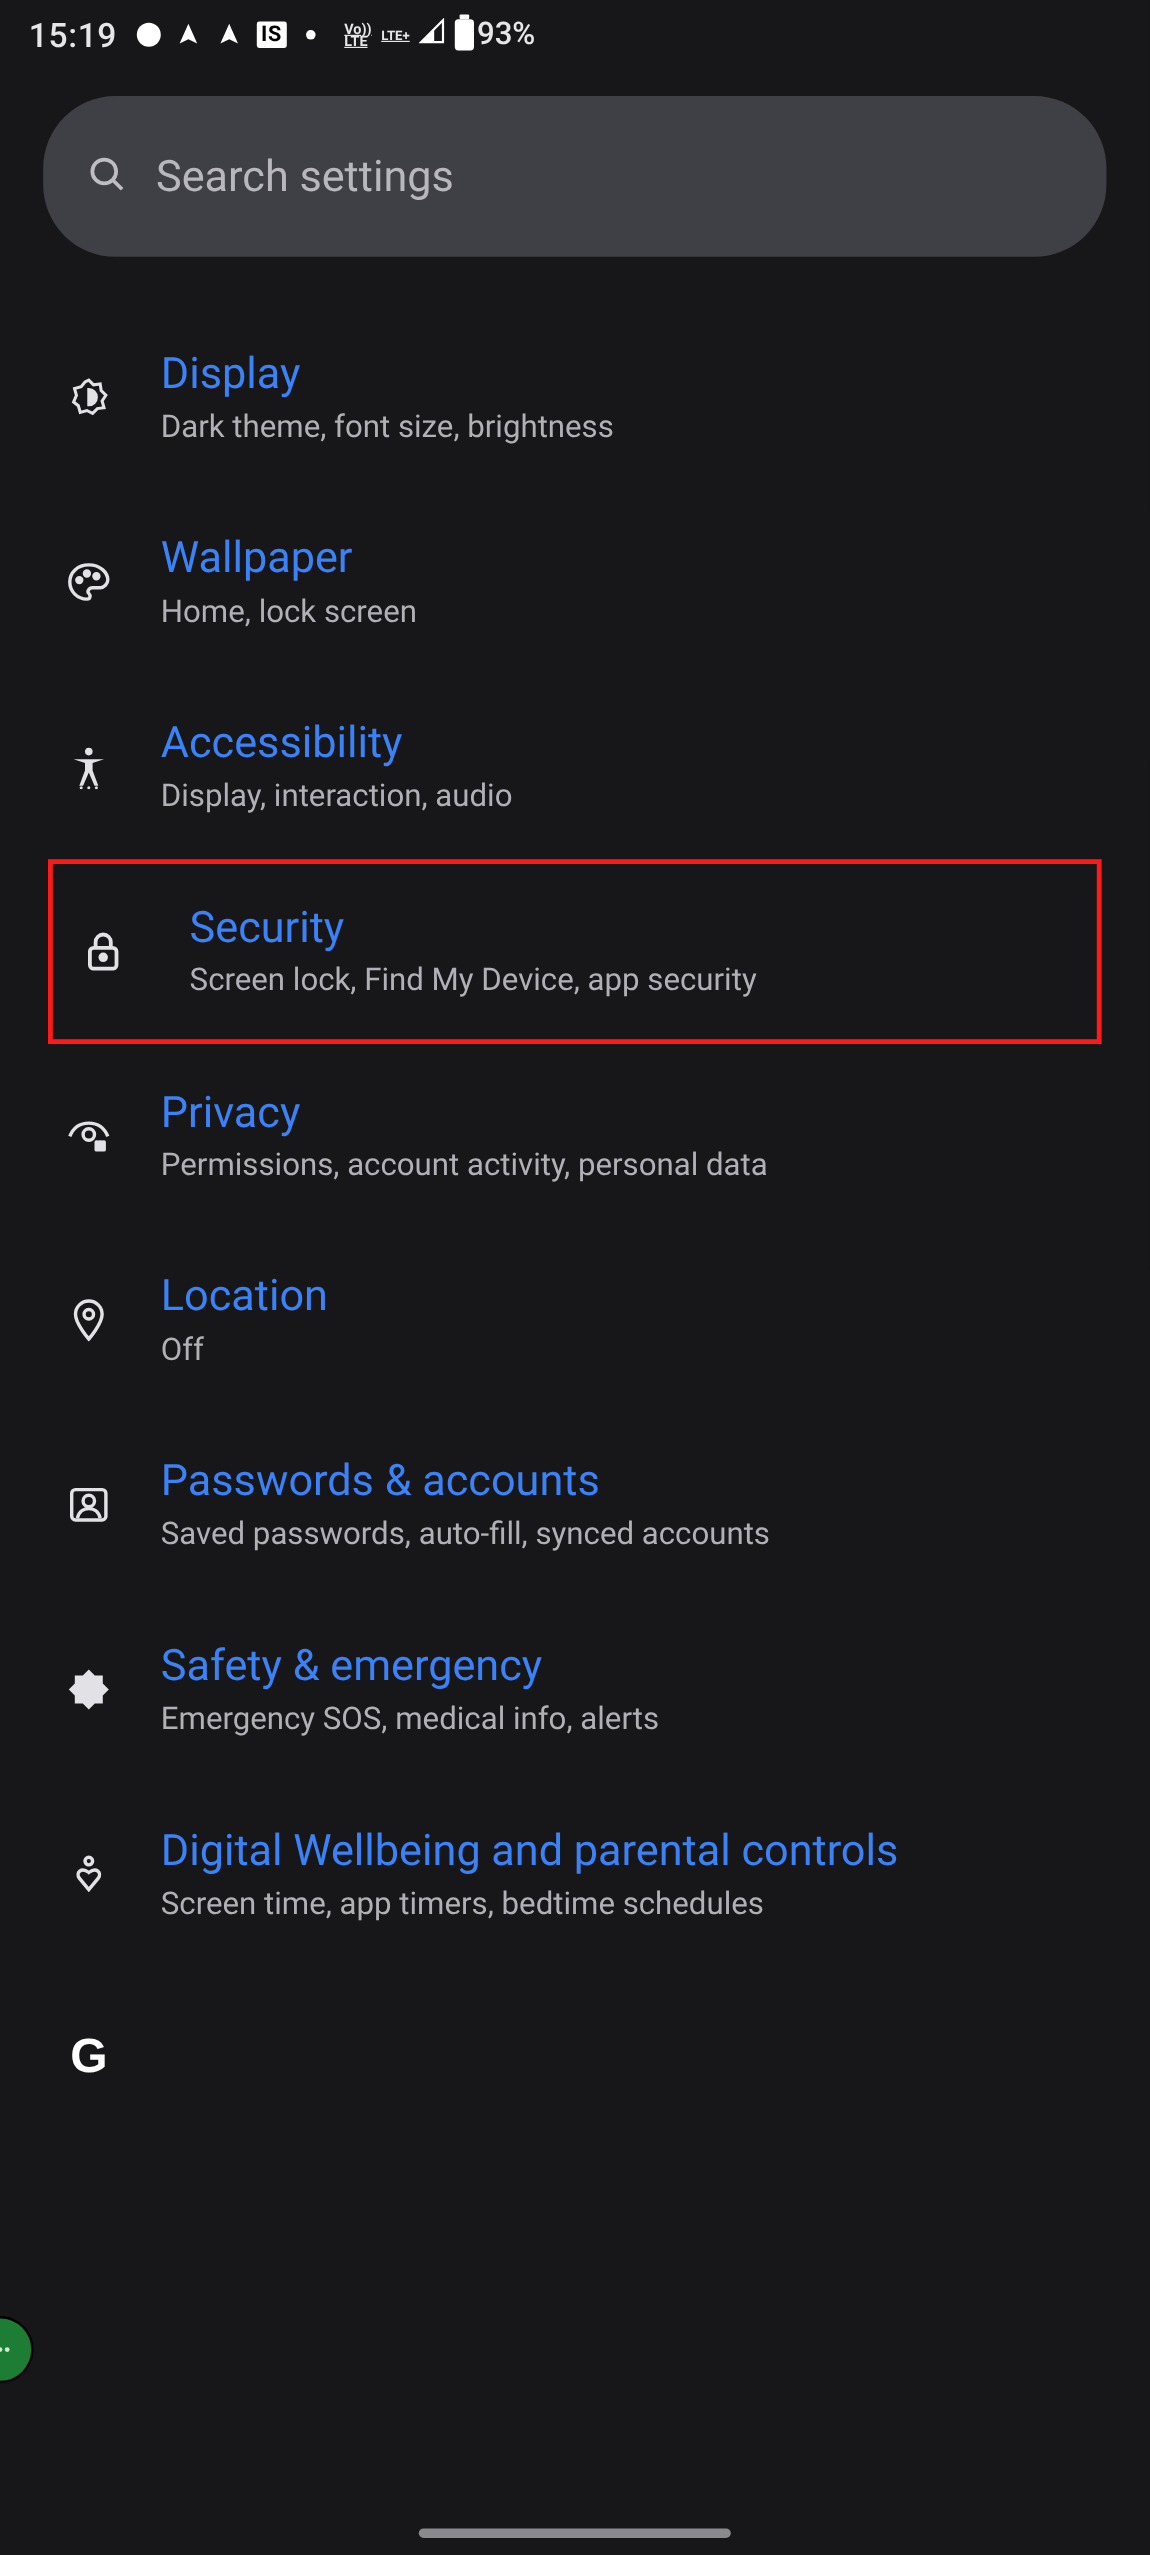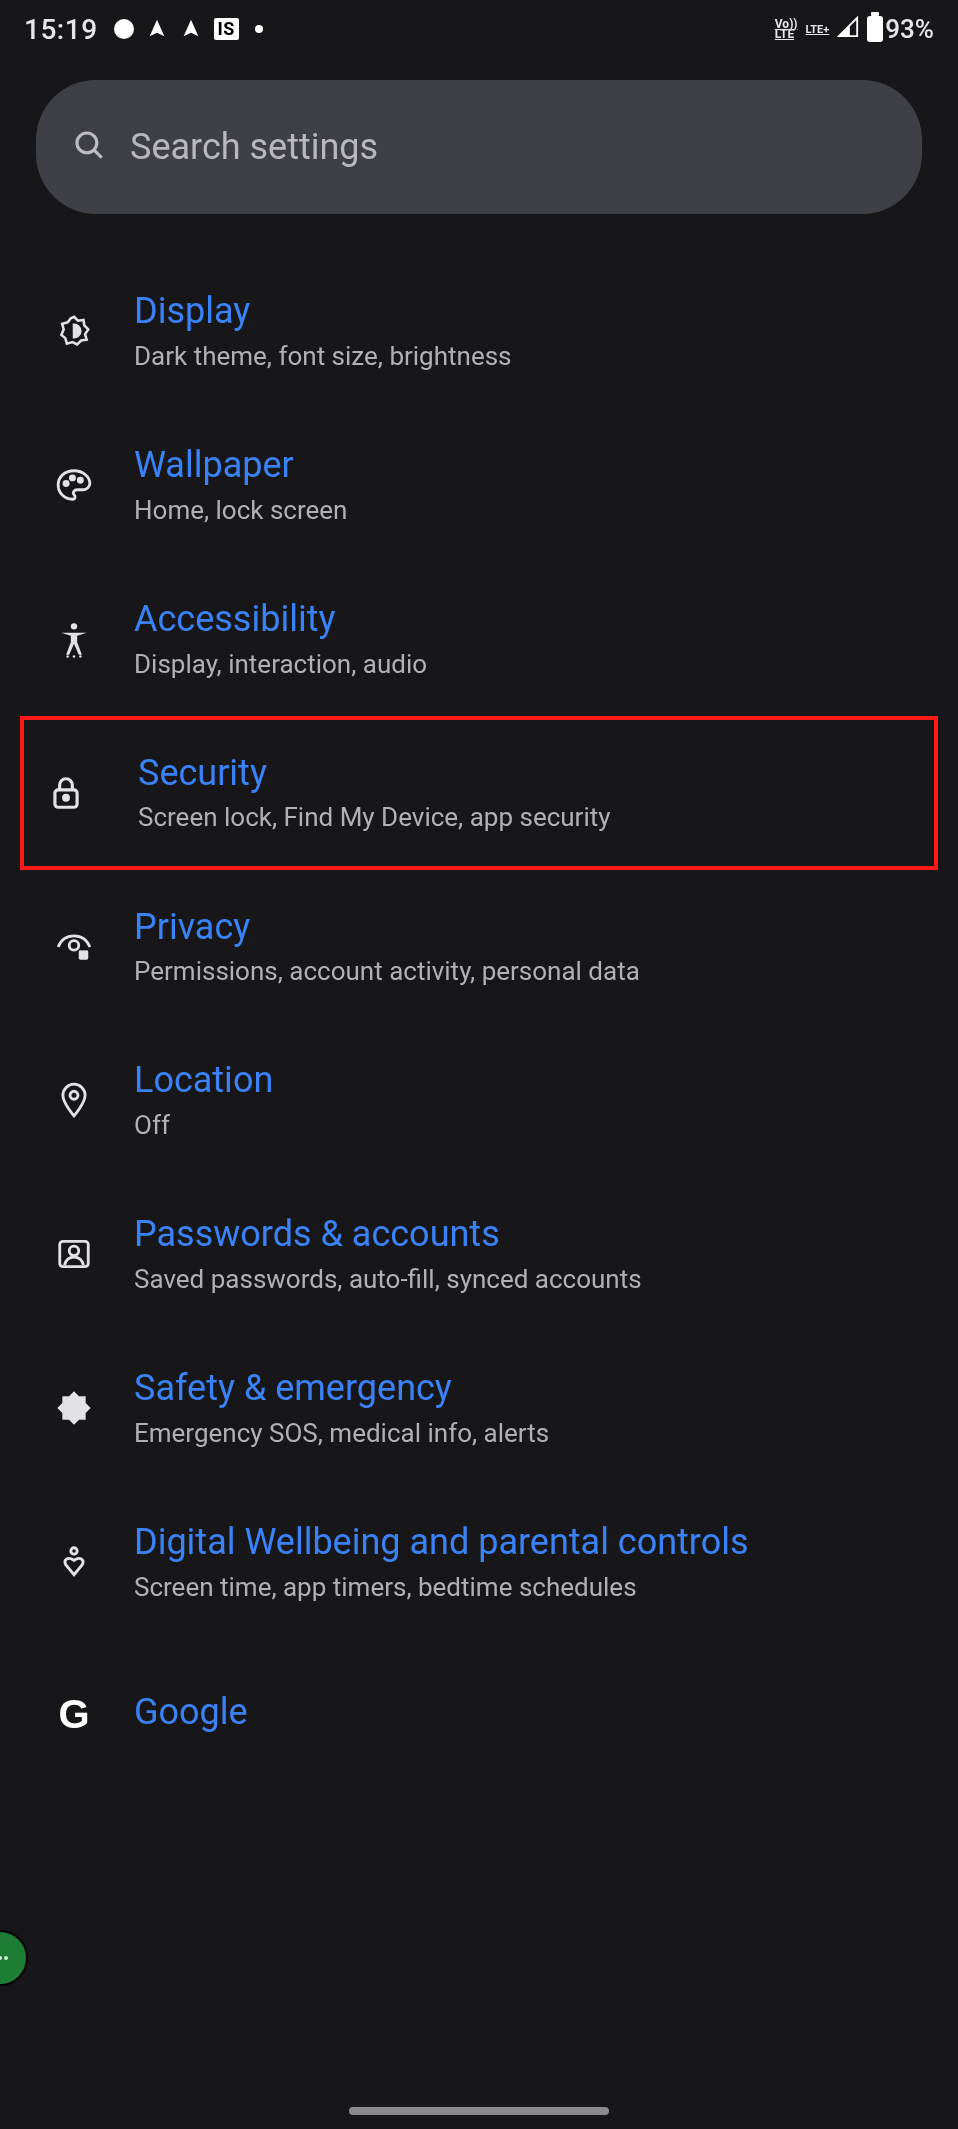--- a/index.html
+++ b/index.html
@@ -8,21 +8,21 @@
     background: #17171a;
     color: #e6e6e9;
     font-family: -apple-system, BlinkMacSystemFont, "Segoe UI", Roboto, sans-serif;
     overflow-x: hidden;
   }
   body { min-height: 2129px; position: relative; }
 
   
   .status-bar {
     display: flex;
-    justify-content: space-between;
+    justify-content: flex-start;
     align-items: center;
     padding: 10px 24px 8px 24px;
     height: 56px;
     font-size: 26px;
     font-weight: 500;
     gap: 24px;
   }
   .status-left { display: flex; align-items: center; gap: 12px; }
   .status-right { display: flex; align-items: center; gap: 8px; }
   .clock { font-size: 28px; letter-spacing: 0.5px; margin-right: 4px; }
@@ -63,21 +63,21 @@
   .item {
     display:flex;
     align-items:center;
     padding: 34px 40px 34px 54px;
     gap: 40px;
     min-height: 150px;
     position: relative;
   }
   .item.highlight {
     border: 4px solid #ff1a1a;
-    margin: 0 20px;
+    margin: 0 40px;
     padding: 30px 0 30px 10px;
     min-height: auto;
   }
   .item.highlight .icon-slot { width: 64px; }
   .icon-slot {
     width: 40px;
     display:flex;
     align-items:center;
     justify-content:center;
     flex-shrink:0;
@@ -305,21 +305,20 @@
       <div class="title">Digital Wellbeing and parental controls</div>
       <div class="subtitle">Screen time, app timers, bedtime schedules</div>
     </div>
   </div>
 
   <div class="item">
     <span class="icon-slot">
       <span class="google-g">G</span>
     </span>
     <div class="texts">
-      <div class="title">Google</div>
     </div>
   </div>
 
 </div>
 
 <div class="float-bubble">
   <svg width="20" height="10" viewBox="0 0 20 10">
       <circle cx="4" cy="5" r="2" fill="#cfeccf"></circle>
       <circle cx="10" cy="5" r="2" fill="#cfeccf"></circle>
       <circle cx="16" cy="5" r="2" fill="#cfeccf"></circle>

